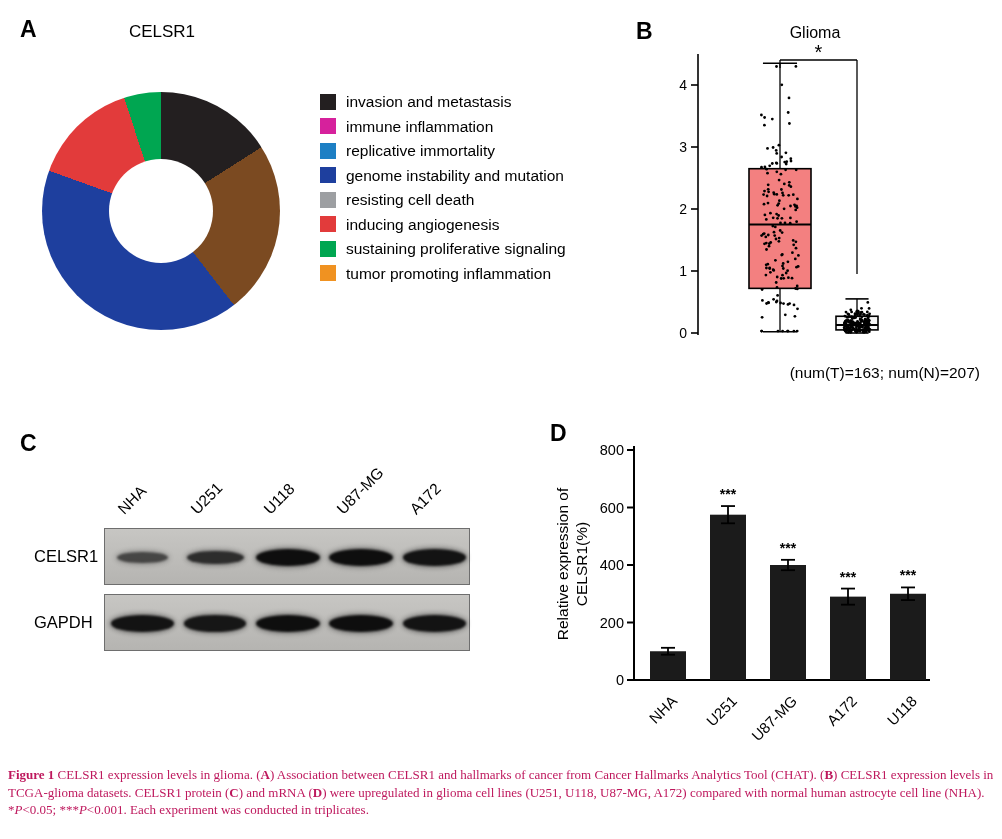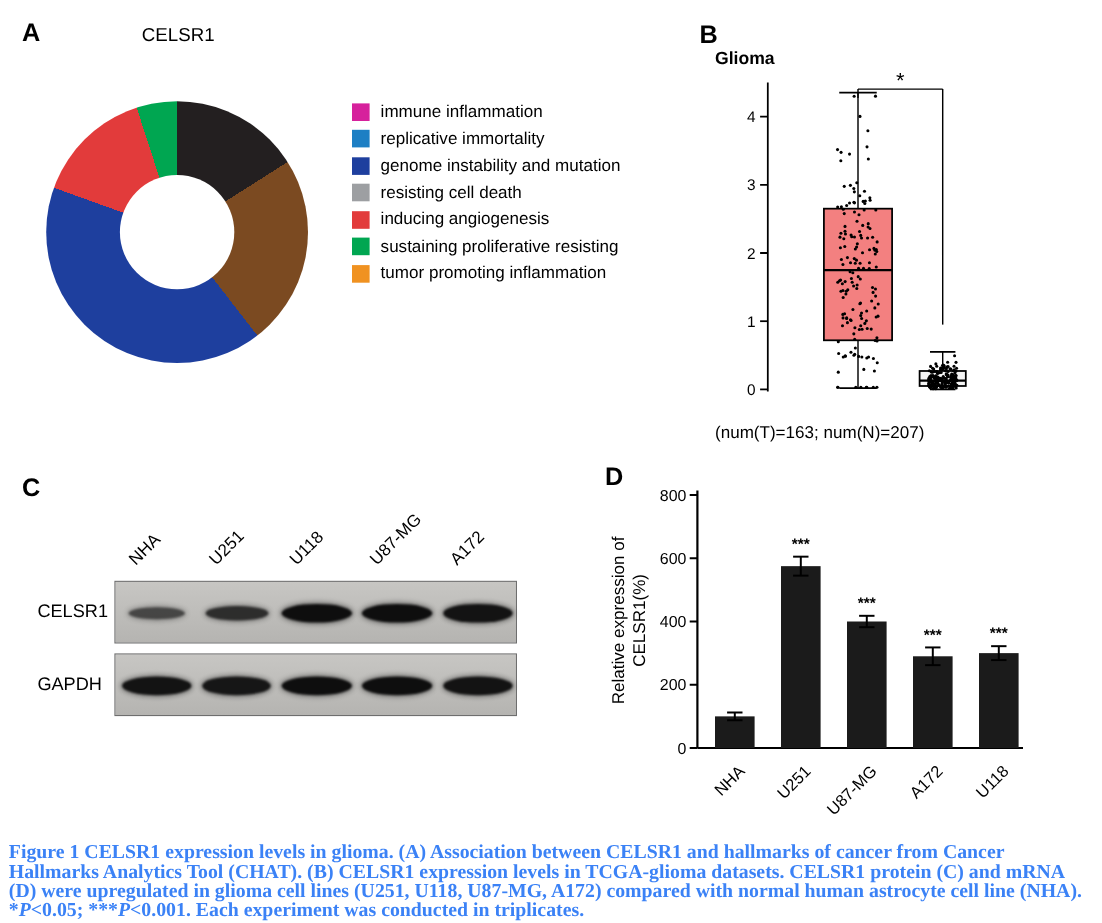--- a/index.html
+++ b/index.html
@@ -14,54 +14,58 @@
   .donut { position:absolute; left:42px; top:92px; width:238px; height:238px; border-radius:50%;
            display:flex; align-items:center; justify-content:center; }
   .donut-hole { width:104px; height:104px; border-radius:50%; background:#fff; }
   .legend { position:absolute; left:320px; top:92px; }
   .legend-row { display:flex; align-items:center; margin-bottom:5.5px; }
   .swatch { width:16px; height:16px; margin-right:10px; flex:0 0 16px; }
   .legend-label { font-size:15.5px; line-height:19px; white-space:nowrap; }
 
   
   .panel-b { position:absolute; left:650px; top:22px; width:330px; }
-  .plot-title { font-size:16px; margin-top:23px;font-weight:bold; }
+  .plot-title { text-align:center; font-size:16px; margin-top:2px; }
   .box-svg { display:block; margin:2px auto 0 auto; }
-  .box-xlabel { text-align:left; font-size:15.5px; margin-top:4px; }
+  .box-xlabel { text-align:right; font-size:15.5px; margin-top:4px; }
 
   
   .lane-label { position:absolute; font-size:15.5px; transform:rotate(-45deg);
                 transform-origin:left bottom; white-space:nowrap; }
   .blot-row-label { position:absolute; font-size:16.5px; }
   .blot-box { position:absolute; left:104px; width:366px; height:57px;
               background:linear-gradient(180deg,#c7c6c3,#b5b4b1); border:1px solid #6e6e6e; }
   .band { position:absolute; background:#0e0e0e; border-radius:50%;
           filter:blur(1.1px); box-shadow:0 0 5px 1px rgba(15,15,15,0.55); }
 
   
   .bar-ylabel { position:absolute; left:447px; top:545px; width:250px; text-align:center;
                 transform:rotate(-90deg); font-size:15.5px; line-height:19px; }
   .bar-svg { position:absolute; left:598px; top:436px; }
 
   
   .caption { position:absolute; left:8px; top:766px; width:988px;
-             font-family:"Liberation Serif",serif; font-size:18px; line-height:17.5px; color:#3b82f6;font-weight:bold; }
+             font-family:"Liberation Serif",serif; font-size:13px; line-height:17.5px; color:#be185d; }
 </style>
 </head>
 <body>
 
 <div class="canvas">
 
   <div class="panel-label" style="left:20px;top:16px">A</div>
   <div class="panel-a-title">CELSR1</div>
   <div class="donut" style="background: conic-gradient(rgb(35, 31, 32) 0deg, rgb(35, 31, 32) 57.6deg, rgb(123, 74, 33) 57.6deg, rgb(123, 74, 33) 142.2deg, rgb(30, 63, 158) 142.2deg, rgb(30, 63, 158) 289.8deg, rgb(226, 59, 59) 289.8deg, rgb(226, 59, 59) 342deg, rgb(0, 166, 81) 342deg, rgb(0, 166, 81) 360deg);">
     <div class="donut-hole"></div>
   </div>
   <div class="legend">
       <div class="legend-row">
+        <span class="swatch" style="background: rgb(35, 31, 32);"></span>
+        <span class="legend-label">invasion and metastasis</span>
+      </div>
+      <div class="legend-row">
         <span class="swatch" style="background: rgb(214, 33, 156);"></span>
         <span class="legend-label">immune inflammation</span>
       </div>
       <div class="legend-row">
         <span class="swatch" style="background: rgb(29, 127, 196);"></span>
         <span class="legend-label">replicative immortality</span>
       </div>
       <div class="legend-row">
         <span class="swatch" style="background: rgb(30, 63, 158);"></span>
         <span class="legend-label">genome instability and mutation</span>
@@ -69,21 +73,21 @@
       <div class="legend-row">
         <span class="swatch" style="background: rgb(157, 159, 162);"></span>
         <span class="legend-label">resisting cell death</span>
       </div>
       <div class="legend-row">
         <span class="swatch" style="background: rgb(226, 59, 59);"></span>
         <span class="legend-label">inducing angiogenesis</span>
       </div>
       <div class="legend-row">
         <span class="swatch" style="background: rgb(0, 166, 81);"></span>
-        <span class="legend-label">sustaining proliferative resisting</span>
+        <span class="legend-label">sustaining proliferative signaling</span>
       </div>
       <div class="legend-row">
         <span class="swatch" style="background: rgb(240, 146, 33);"></span>
         <span class="legend-label">tumor promoting inflammation</span>
       </div>
     </div>
 
   <div class="panel-label" style="left:636px;top:18px">B</div>
   <div class="panel-b">
     <div class="plot-title">Glioma</div>

